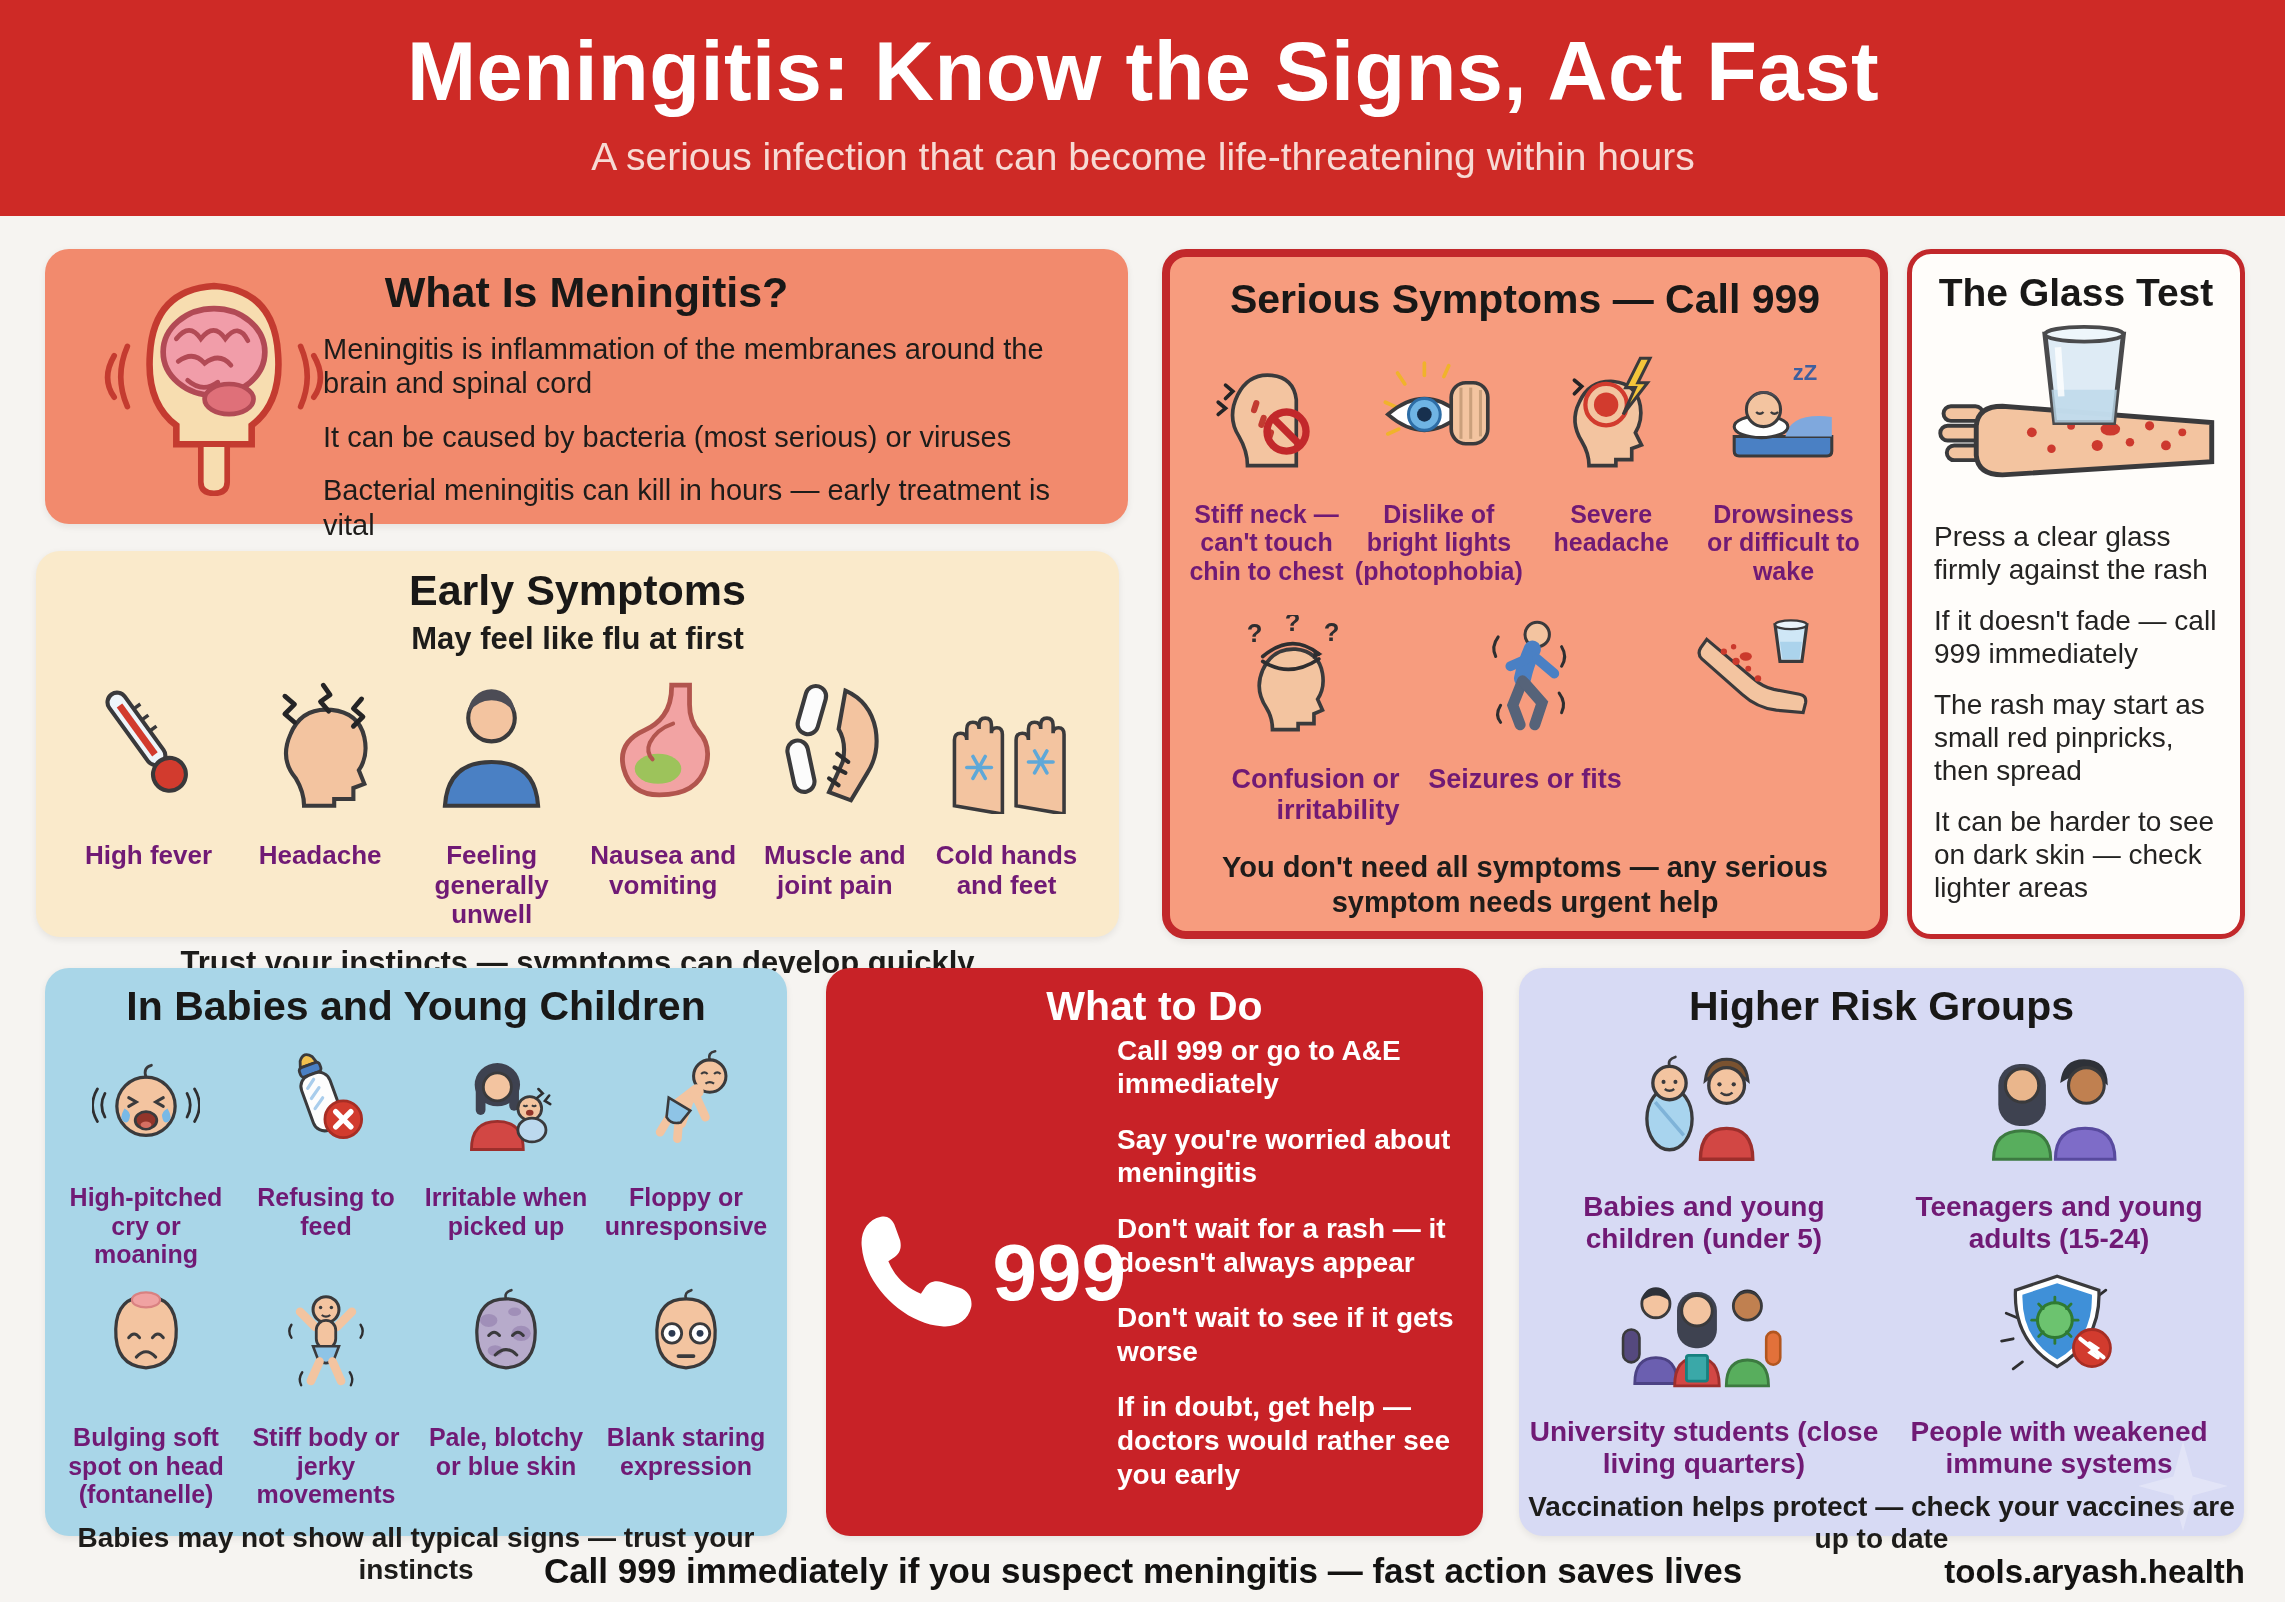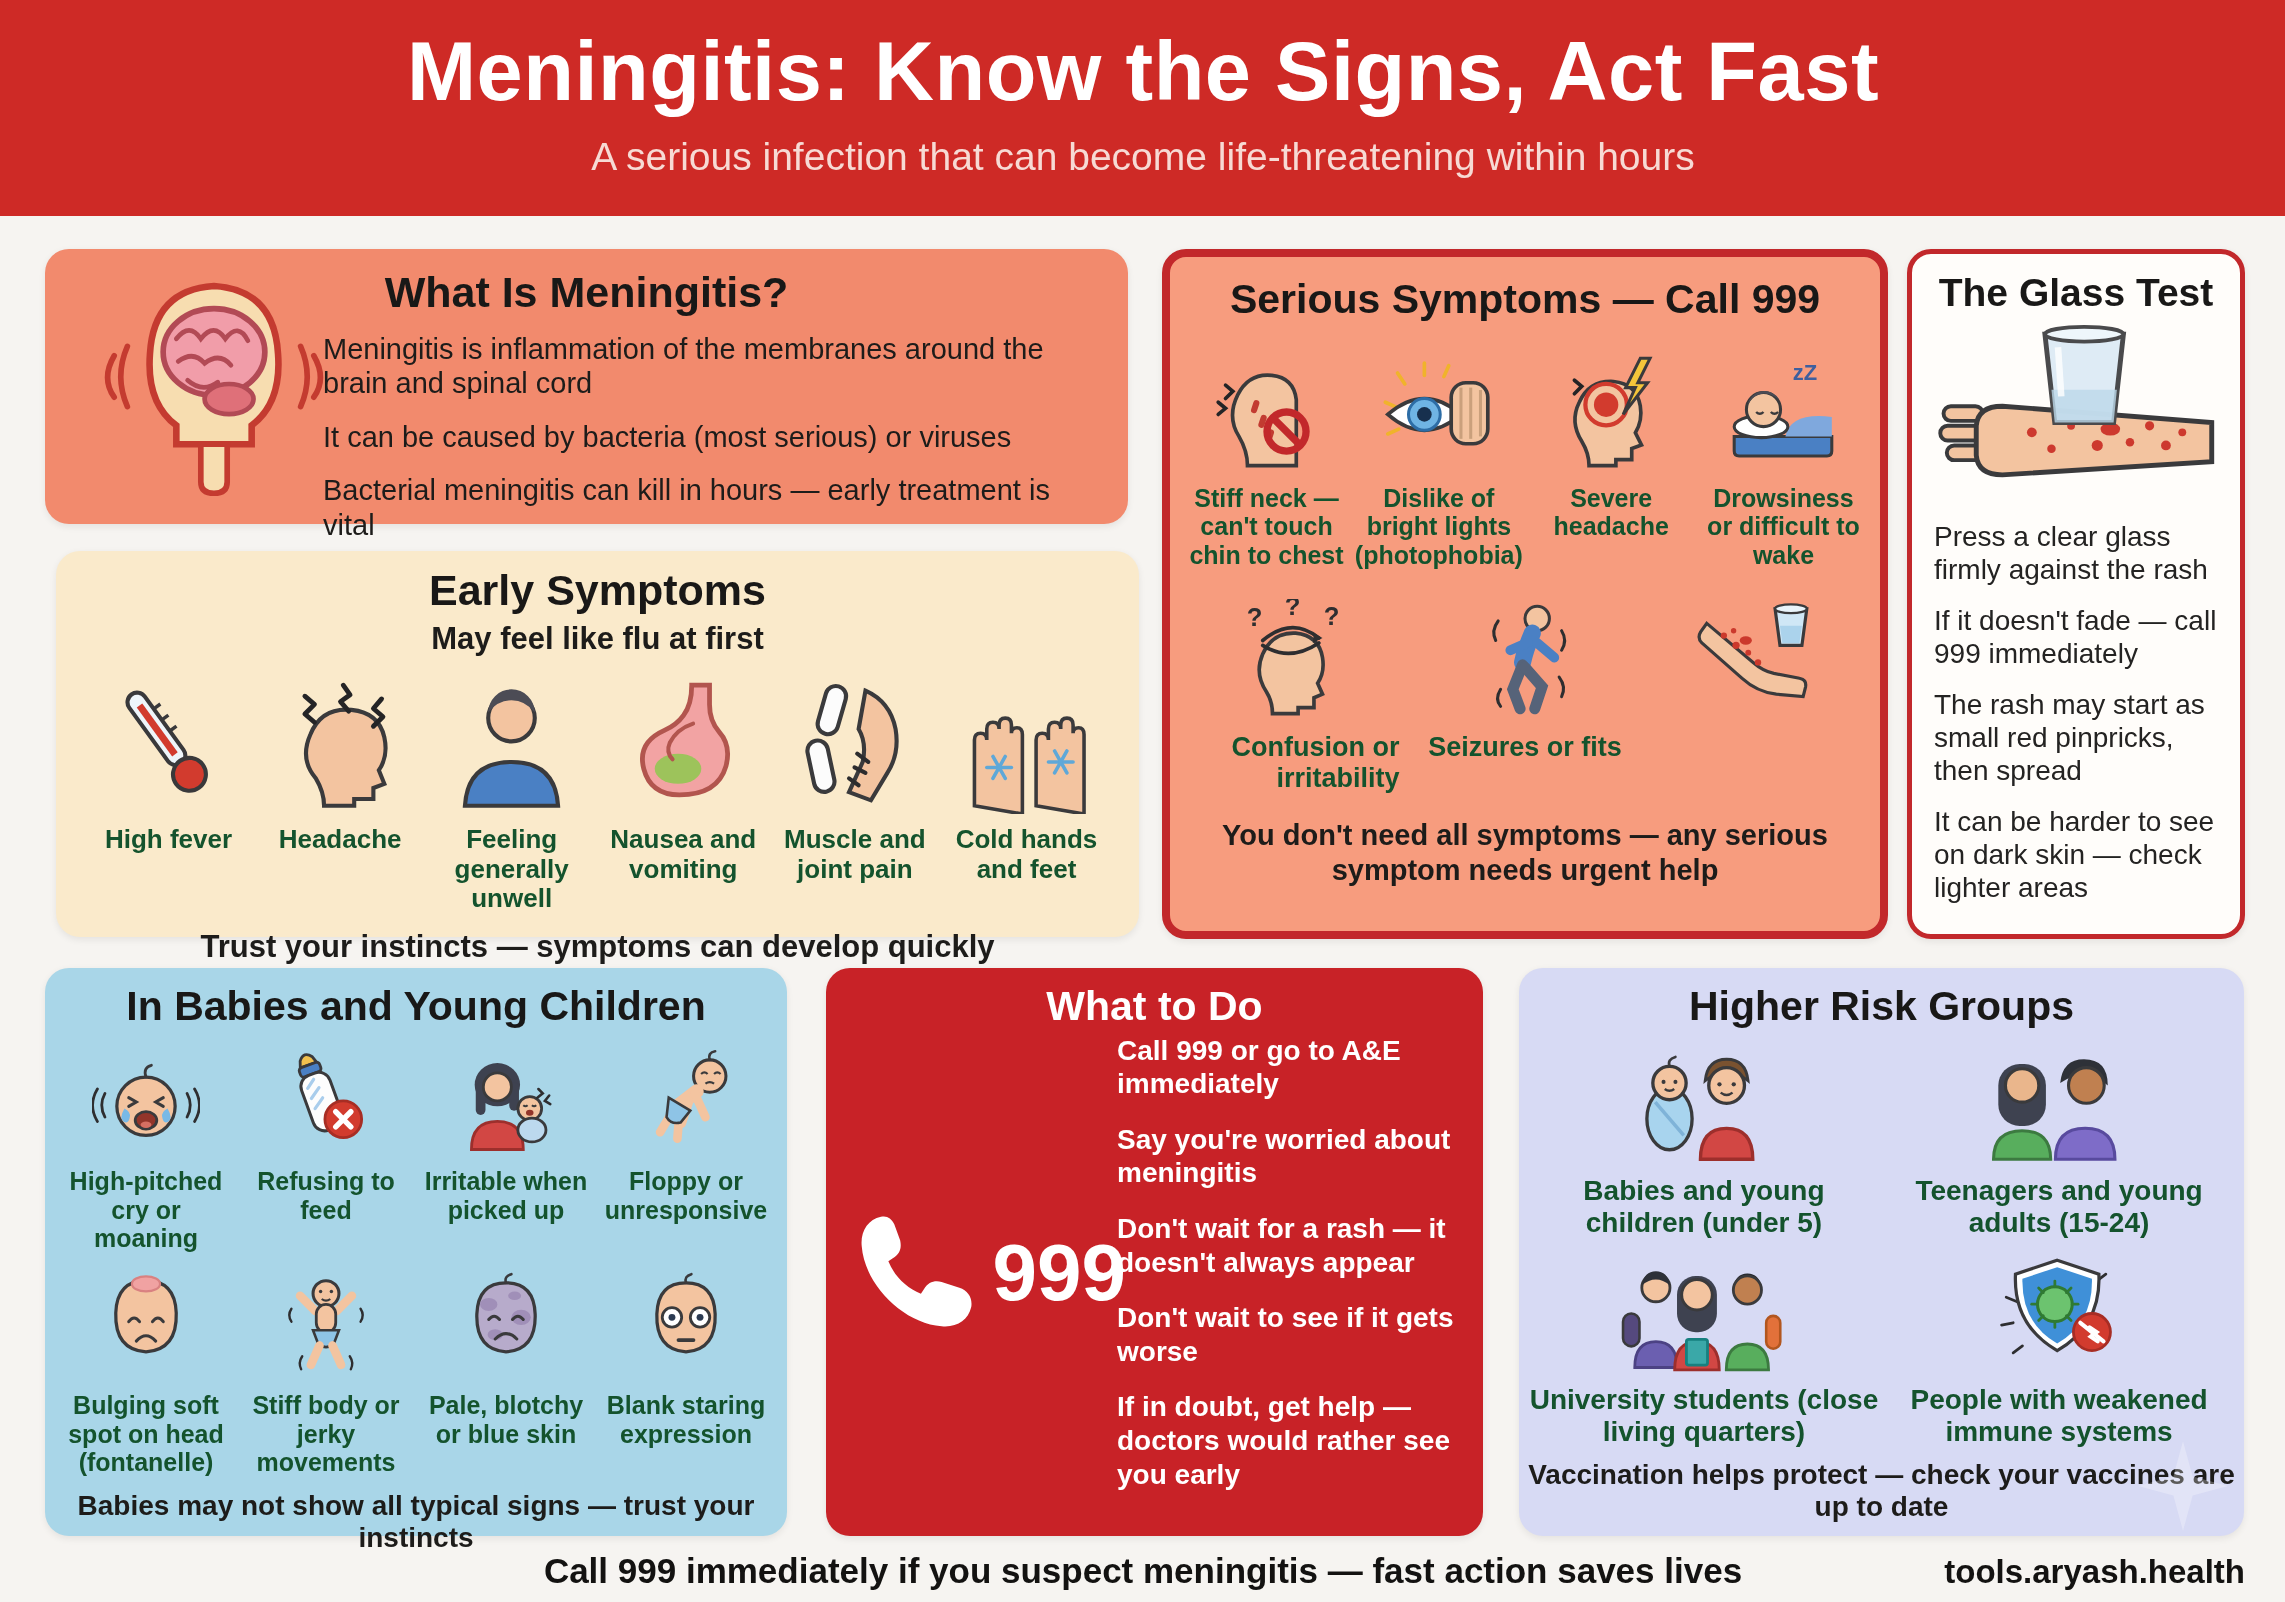--- a/index.html
+++ b/index.html
@@ -10,32 +10,32 @@
   svg text{font-family:"Liberation Sans", sans-serif;}
 
   
   .hdr{position:absolute;left:0;top:0;width:2286px;height:216px;background:#ce2a26;color:#fff;text-align:center;}
   .hdr .t{font-size:83px;font-weight:bold;letter-spacing:0.5px;padding-top:24px;}
   .hdr .s{font-size:39px;color:#f7dad4;margin-top:15px;}
 
   .panel{position:absolute;border-radius:24px;box-shadow:0 2.8px 7.4px rgba(0,0,0,.07);box-sizing:border-box;}
   .ptitle{font-weight:bold;text-align:center;color:#191817;}
   .item{display:flex;flex-direction:column;align-items:center;text-align:center;}
-  .item .lb{font-weight:bold;line-height:1.14;margin-top:11px;color:#14532d;}
+  .item .lb{font-weight:bold;line-height:1.14;margin-top:27px;color:#701a75;}
   .ic{display:flex;align-items:flex-end;justify-content:center;}
 
   
   #whatis{left:45px;top:249px;width:1083px;height:275px;background:#f28a6d;}
   #whatis .ptitle{font-size:43px;padding-top:18.6px;}
   #whatis .brain{position:absolute;left:54px;top:22px;}
   #whatis .pts{margin:15px 28px 0 278px;}
   #whatis .pts p{font-size:29px;line-height:1.2;margin:0 0 18.6px;}
 
   
-  #early{left:56px;top:551px;width:1083px;height:386px;background:#faeacb;}
+  #early{left:36px;top:551px;width:1083px;height:386px;background:#faeacb;}
   #early .ptitle{font-size:43px;padding-top:15px;}
   #early .sub{text-align:center;font-size:31px;margin-top:5.6px;font-weight:bold;}
   #early .row{display:flex;justify-content:space-between;padding:18.6px 28px 0;}
   #early .item{width:169px;}
   #early .lb{font-size:26px;}
   #early .ic{height:139px;}
   #early .foot{text-align:center;font-weight:bold;font-size:31px;margin-top:15px;}
 
   
   #serious{left:1162px;top:249px;width:726px;height:690px;background:#f79c7e;border:8.3px solid #c2282b;}

